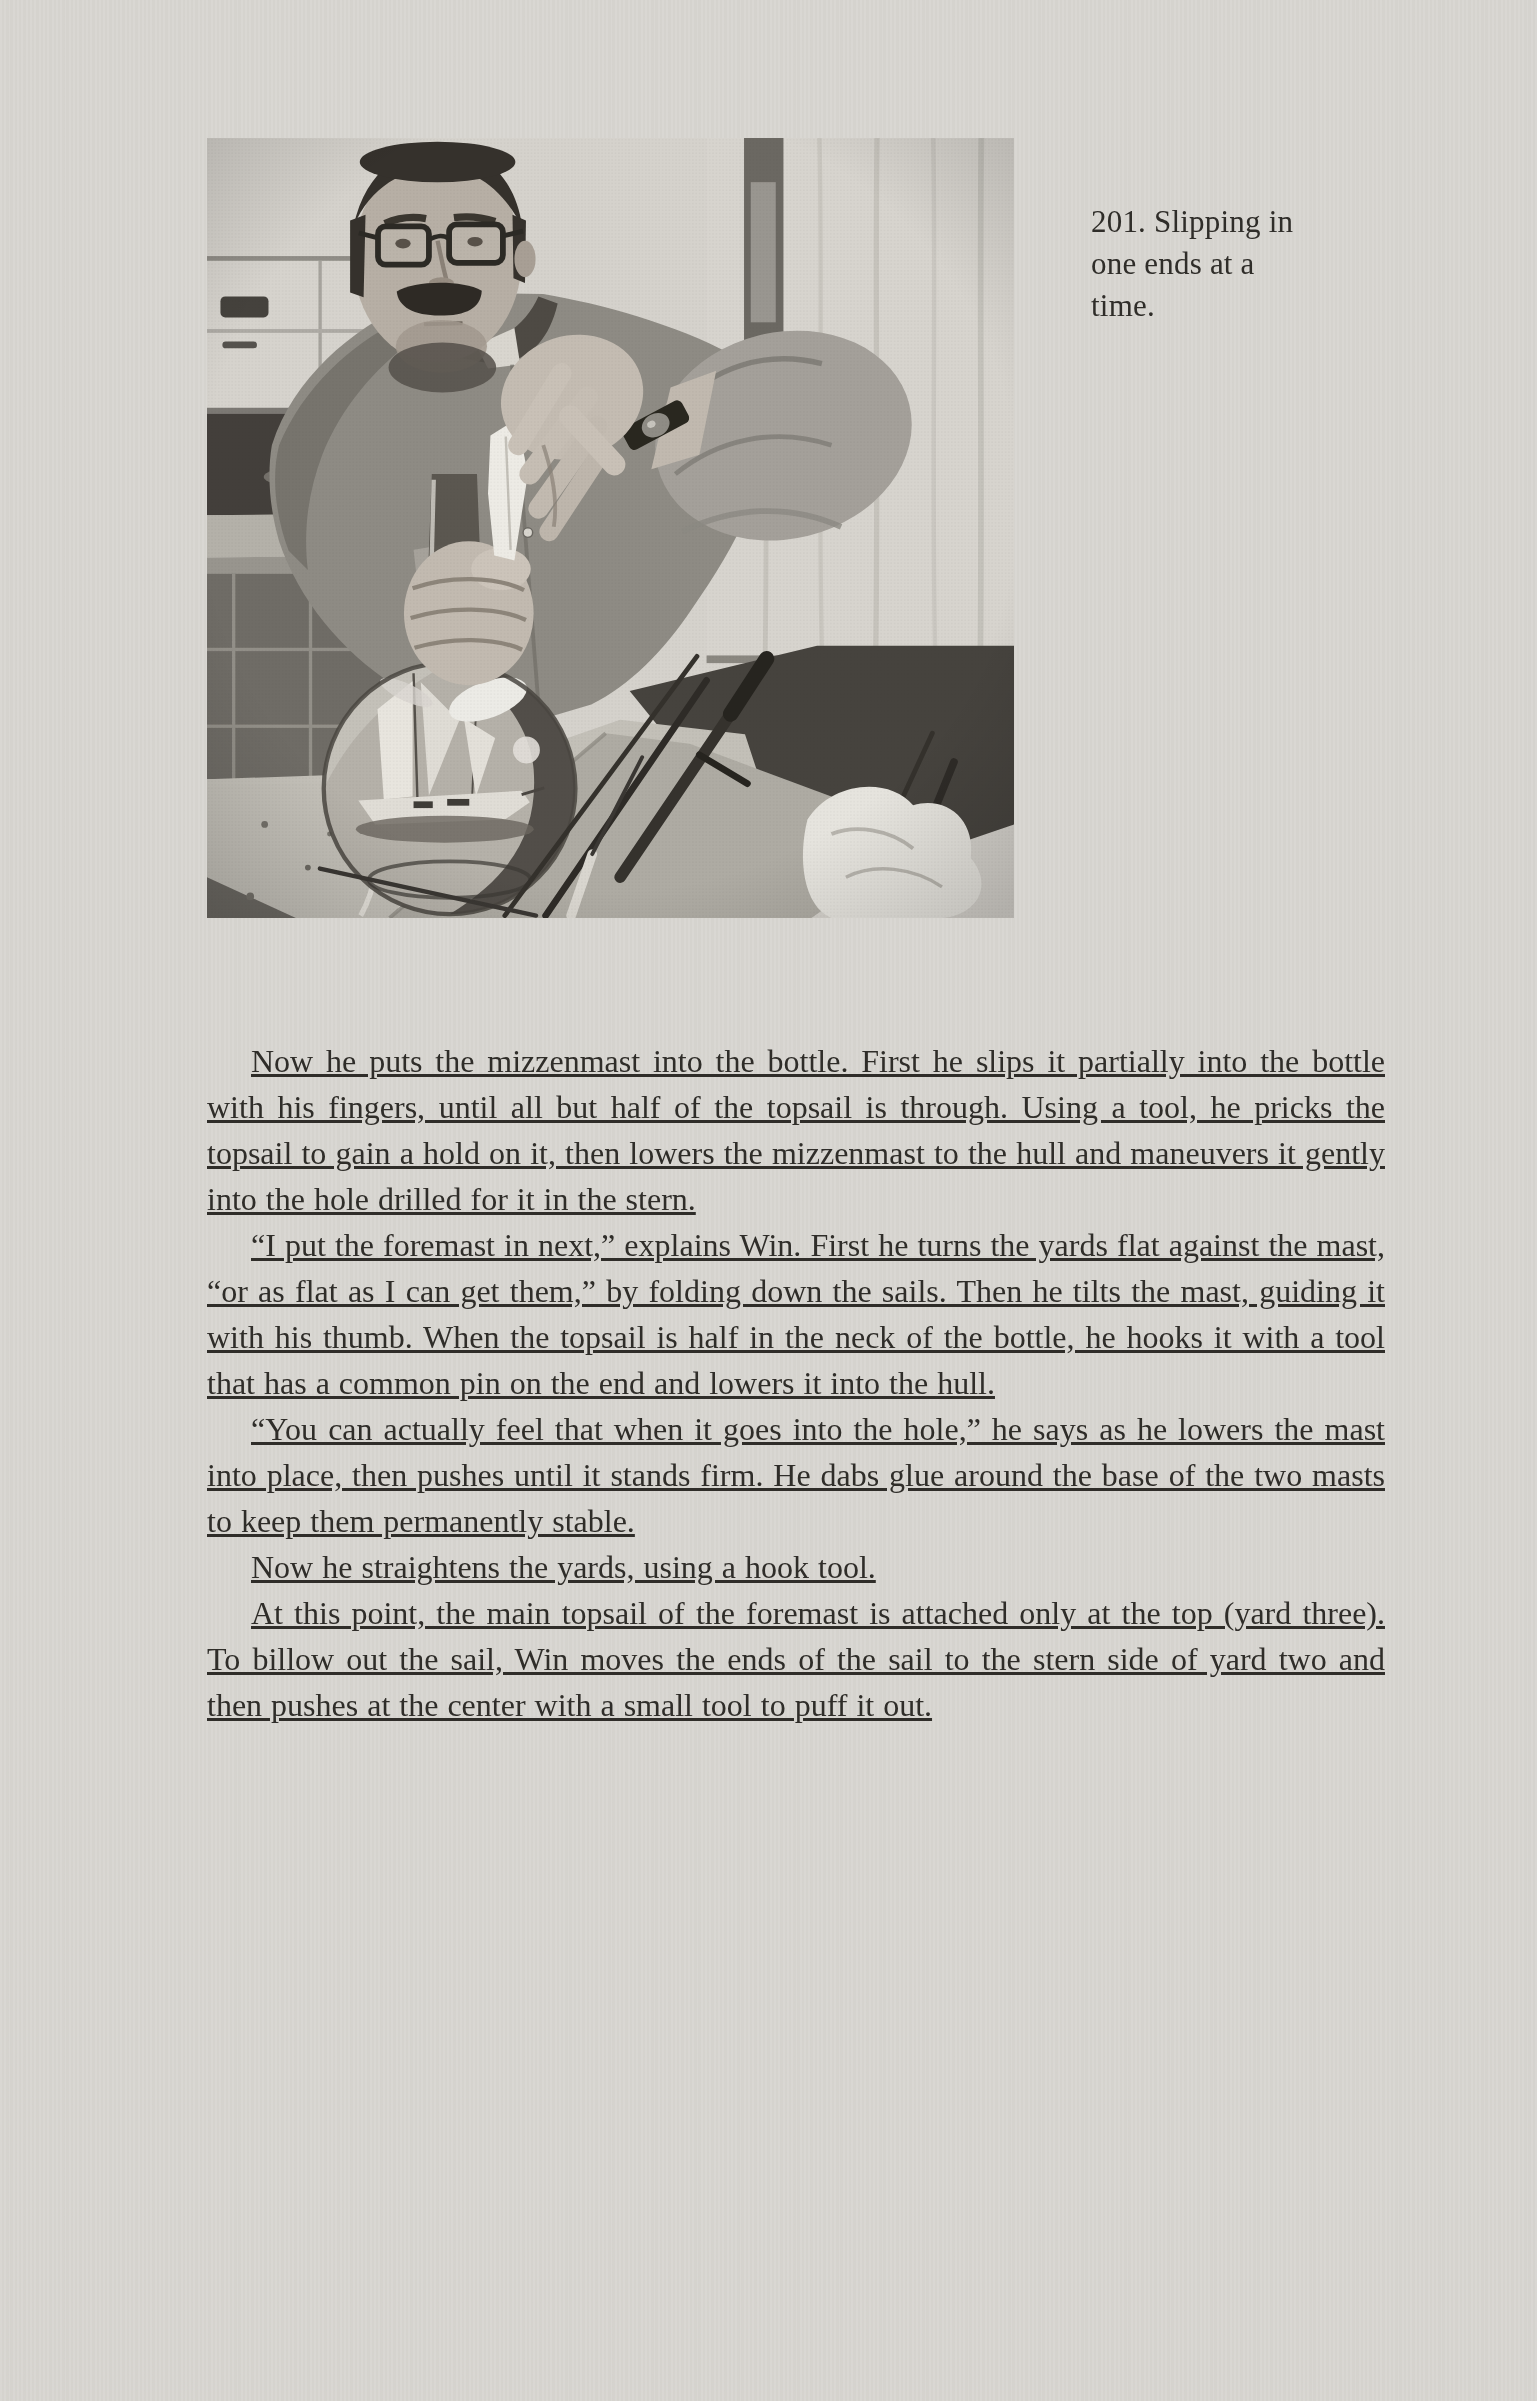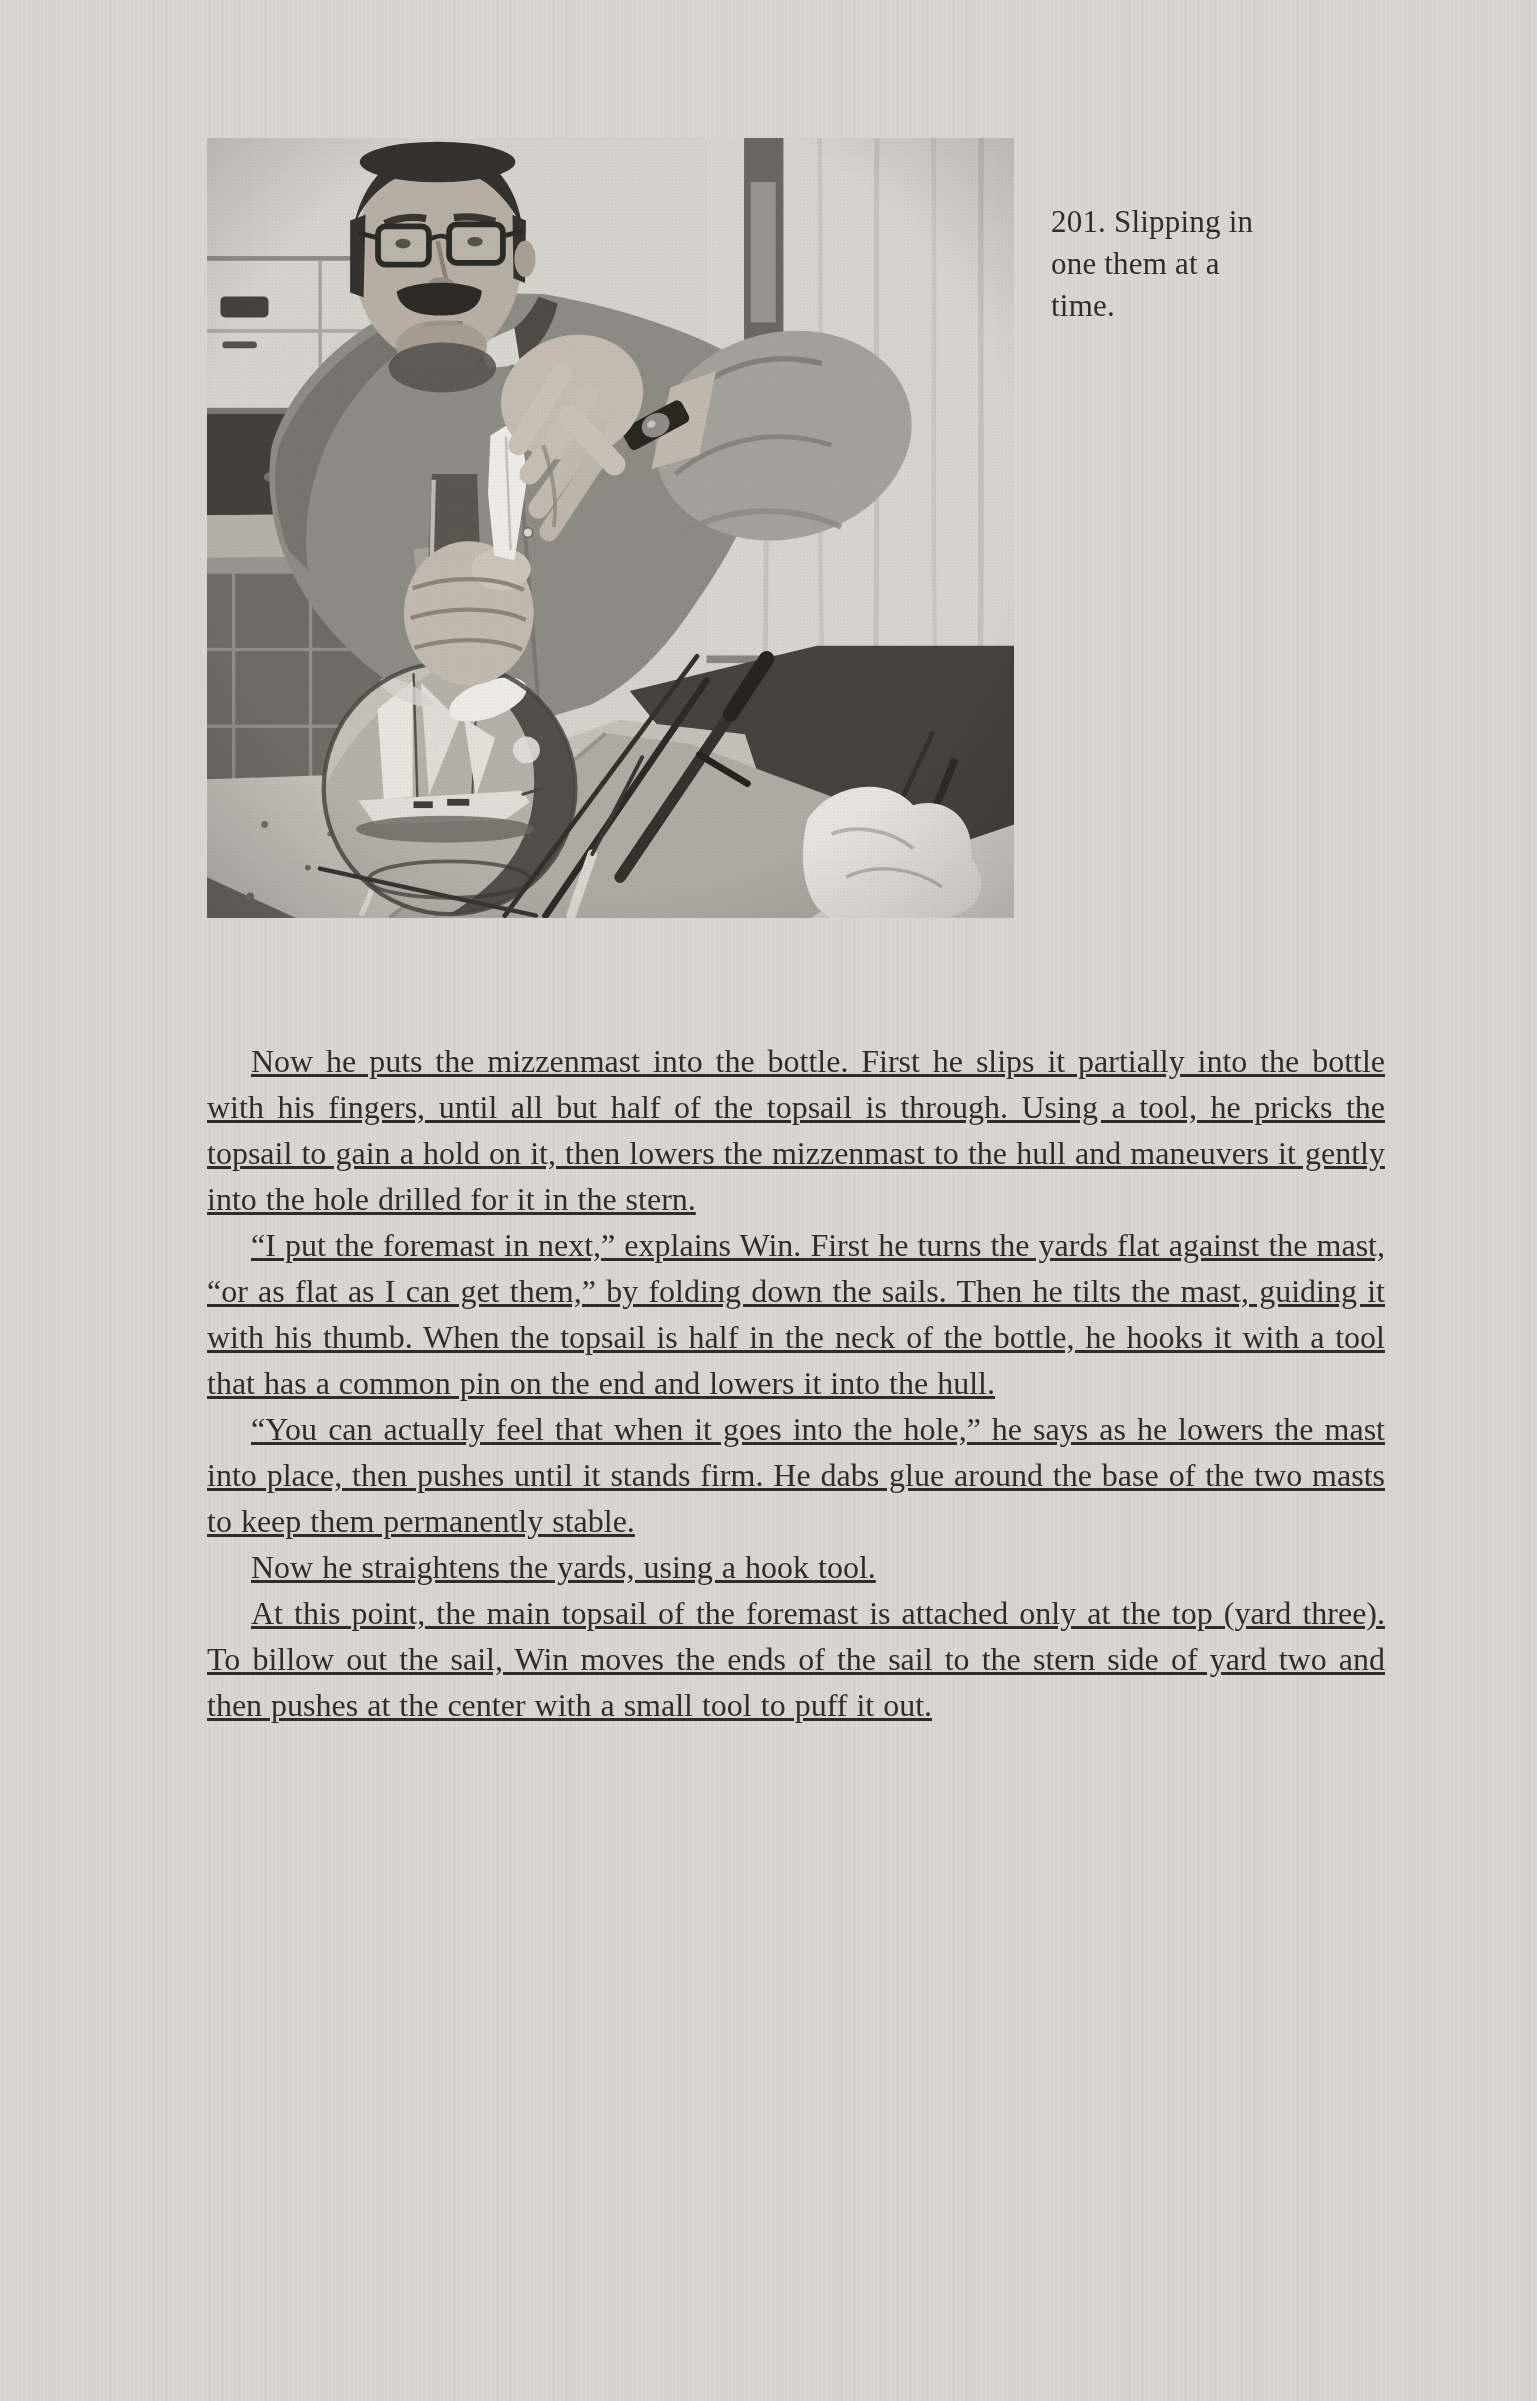--- a/index.html
+++ b/index.html
@@ -21,21 +21,21 @@
   .photo {
     position: absolute;
     left: 207px; top: 138px;
     width: 807px; height: 780px;
     margin: 0;
     overflow: hidden;
   }
   .photo svg { display: block; width: 100%; height: 100%; }
   .caption {
     position: absolute;
-    left: 1051px; top: 201px;
+    left: 1091px; top: 201px;
     width: 307px;
     font-size: 31px;
     line-height: 42px;
     letter-spacing: 0.2px;
   }
   .body-text {
     position: absolute;
     left: 207px; top: 1038px;
     width: 1178px;
     font-size: 32px;
@@ -267,21 +267,21 @@
         <path d="M1330,1540 C1390,1510 1470,1520 1530,1560" stroke="#b8b5ae" stroke-width="7" fill="none"></path>
       </g>
 
       <rect x="0" y="0" width="1680" height="1625" fill="url(#ht)" opacity="0.07"></rect>
       <rect x="0" y="0" width="1680" height="1625" fill="url(#vig)"></rect>
     </svg>
   </figure>
 
   <div class="caption">
     <div>201. Slipping in</div>
-    <div>one them at a</div>
+    <div>one ends at a</div>
     <div>time.</div>
   </div>
 
   <div class="body-text">
     <p>Now he puts the mizzenmast into the bottle. First he slips it partially into the bottle with his fingers, until all but half of the topsail is through. Using a tool, he pricks the topsail to gain a hold on it, then lowers the mizzenmast to the hull and maneuvers it gently into the hole drilled for it in the stern.</p>
     <p>“I put the foremast in next,” explains Win. First he turns the yards flat against the mast, “or as flat as I can get them,” by folding down the sails. Then he tilts the mast, guiding it with his thumb. When the topsail is half in the neck of the bottle, he hooks it with a tool that has a common pin on the end and lowers it into the hull.</p>
     <p>“You can actually feel that when it goes into the hole,” he says as he lowers the mast into place, then pushes until it stands firm. He dabs glue around the base of the two masts to keep them permanently stable.</p>
     <p>Now he straightens the yards, using a hook tool.</p>
     <p>At this point, the main topsail of the foremast is attached only at the top (yard three). To billow out the sail, Win moves the ends of the sail to the stern side of yard two and then pushes at the center with a small tool to puff it out.</p>
   </div>

